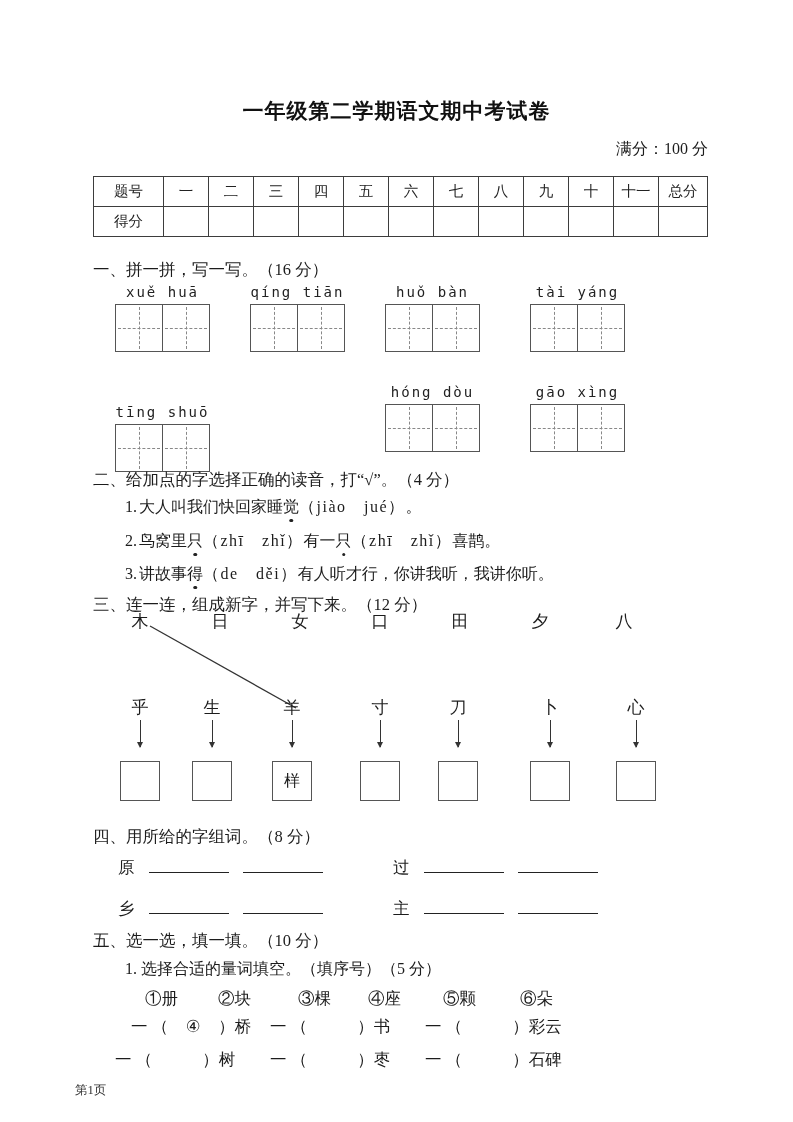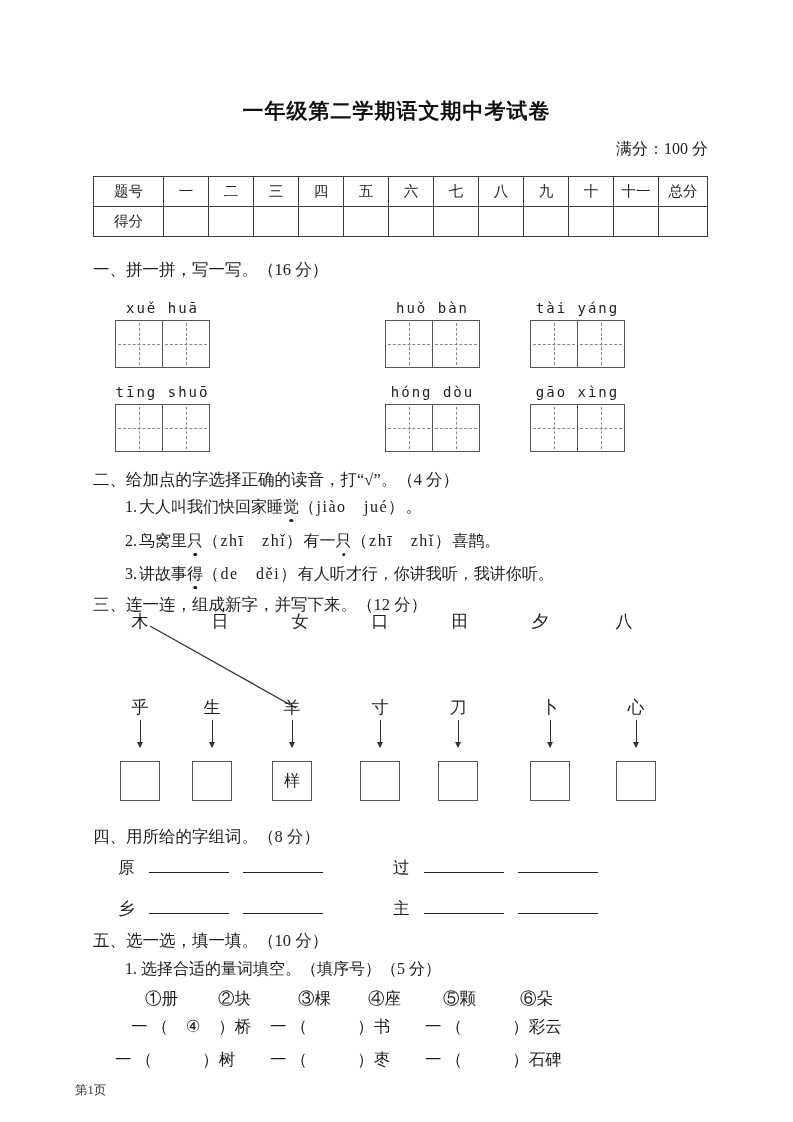--- a/index.html
+++ b/index.html
@@ -125,45 +125,52 @@
           <td></td>
           <td></td>
           <td></td>
           <td></td>
           <td></td>
         </tr>
       </tbody>
   </table>
 
   <div class="h" style="top:259px">一、拼一拼，写一写。（16 分）</div>
-  <div class="pyrow" style="top:300px" id="pinyin-row-1">
+  <div class="pyrow" style="top:284px" id="pinyin-row-1">
       <div class="pygroup" style="left: 115px;">
         <span class="pylabel">xuě huā</span>
         <div class="pybox">
           <div class="pycell"></div>
           <div class="pycell"></div>
         </div>
       </div>
+      <div class="pygroup" style="left: 250px;">
+        <span class="pylabel">qíng tiān</span>
+        <div class="pybox">
+          <div class="pycell"></div>
+          <div class="pycell"></div>
+        </div>
+      </div>
       <div class="pygroup" style="left: 385px;">
         <span class="pylabel">huǒ bàn</span>
         <div class="pybox">
           <div class="pycell"></div>
           <div class="pycell"></div>
         </div>
       </div>
       <div class="pygroup" style="left: 530px;">
         <span class="pylabel">tài yáng</span>
         <div class="pybox">
           <div class="pycell"></div>
           <div class="pycell"></div>
         </div>
       </div>
     </div>
   <div class="pyrow" style="top:384px" id="pinyin-row-2">
-      <div class="pygroup" style="left: 115px;">
+      <div class="pygroup" style="left: 115px; margin-top: 20px;">
         <span class="pylabel">tīng shuō</span>
         <div class="pybox">
           <div class="pycell"></div>
           <div class="pycell"></div>
         </div>
       </div>
       <div class="pygroup" style="left: 385px;">
         <span class="pylabel">hóng dòu</span>
         <div class="pybox">
           <div class="pycell"></div>

